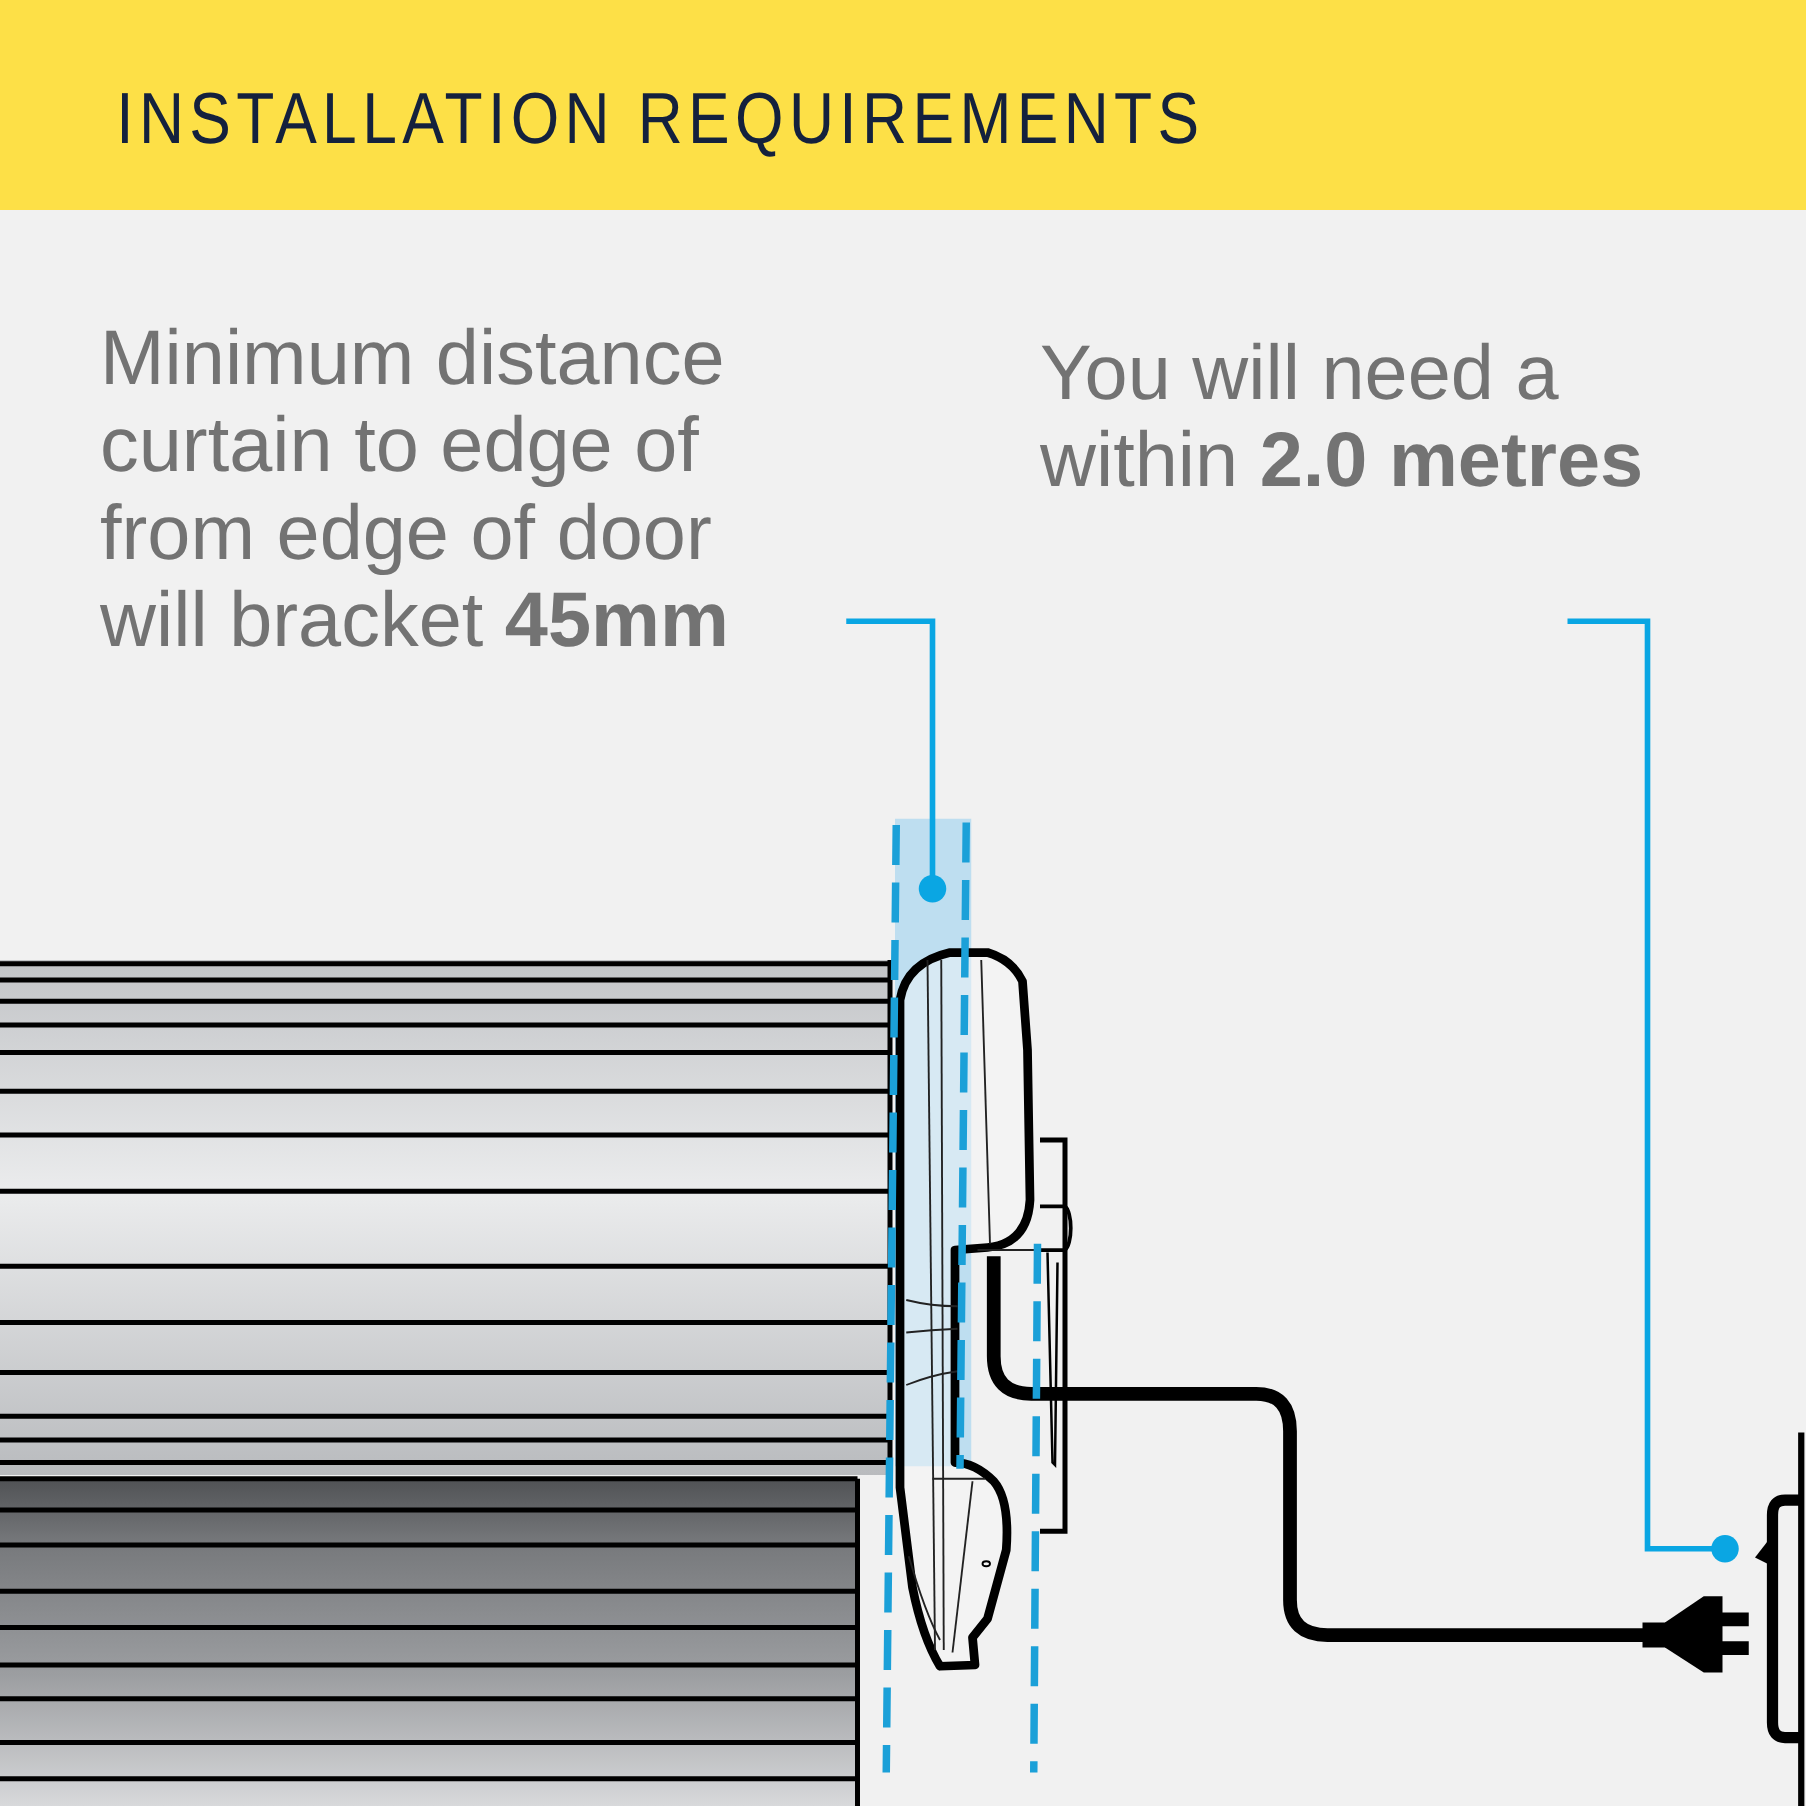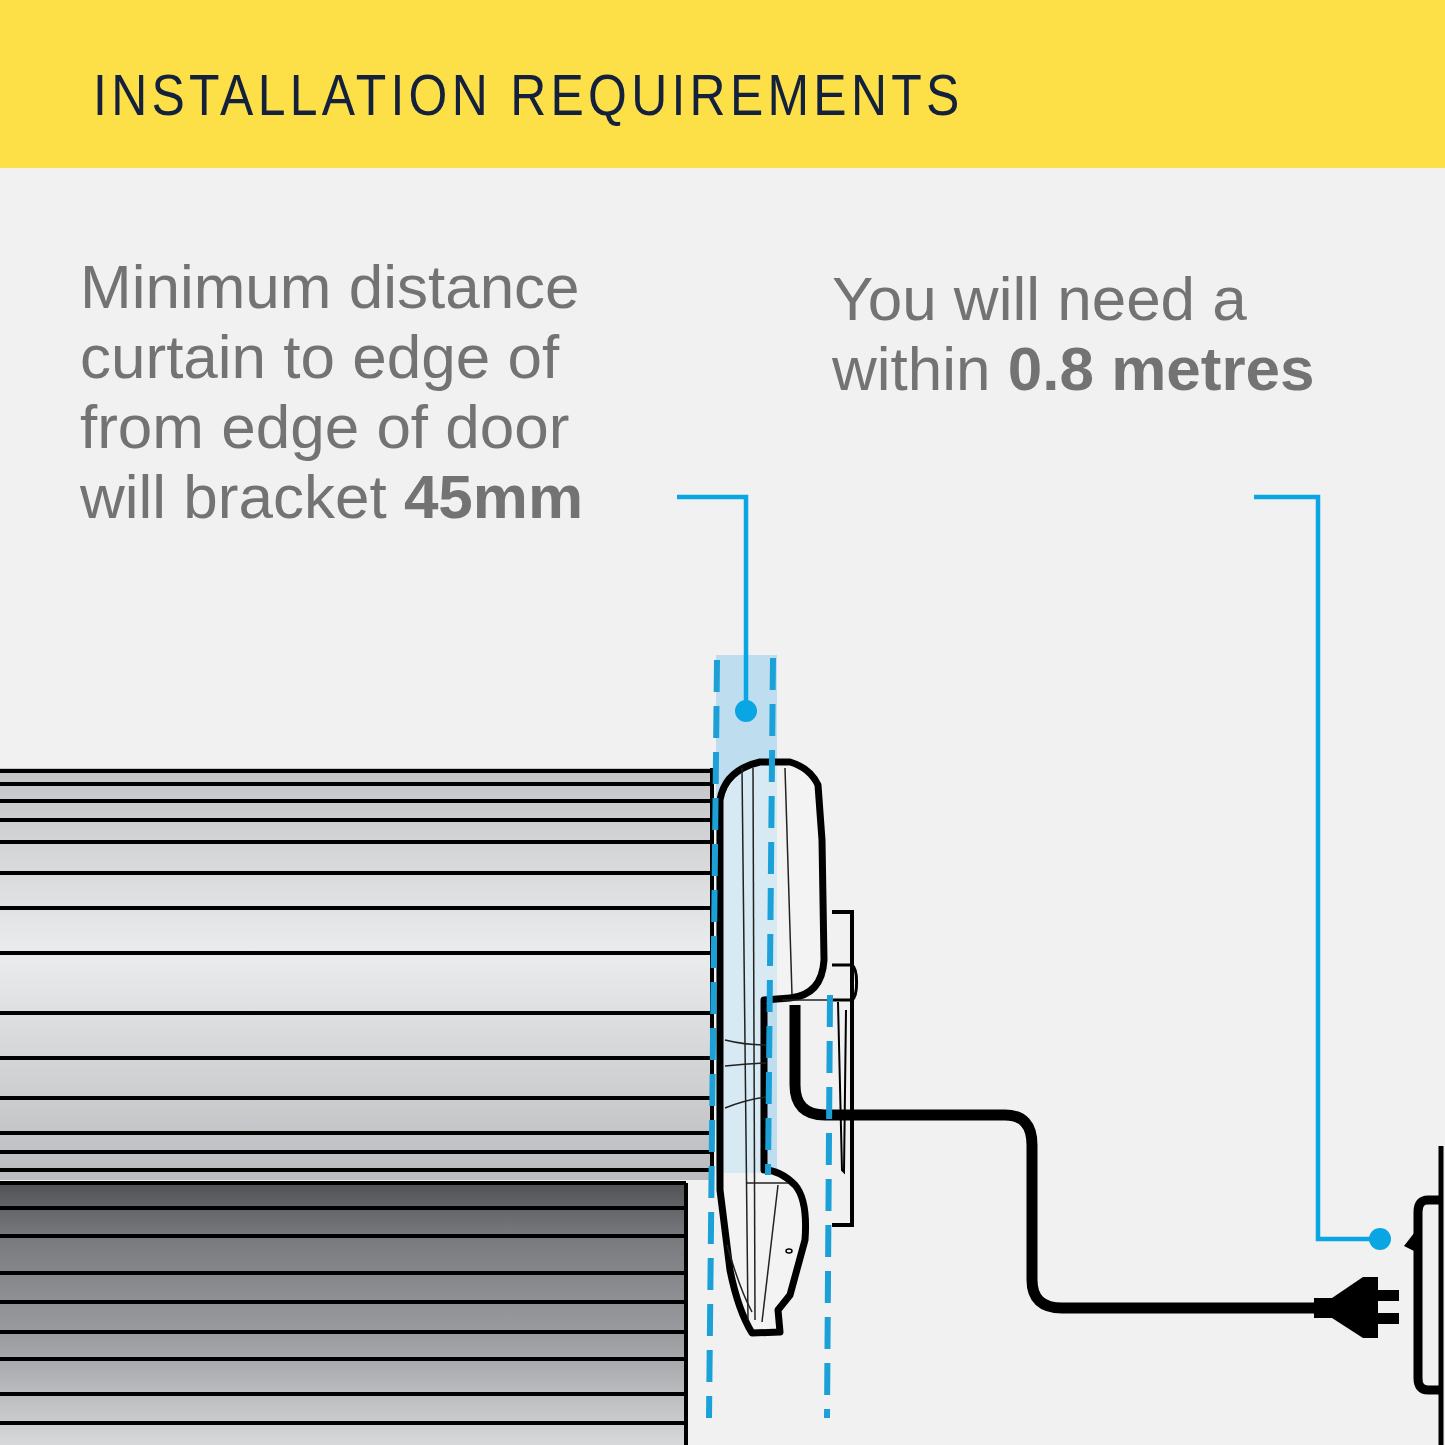--- a/index.html
+++ b/index.html
@@ -40,21 +40,21 @@
 
 <div class="callout callout-left">
   <span class="line">Minimum distance</span>
   <span class="line">curtain to edge of</span>
   <span class="line">from edge of door</span>
   <span class="line"><span>will bracket </span><b>45mm</b></span>
 </div>
 
 <div class="callout callout-right">
   <span class="line">You will need a</span>
-  <span class="line"><span>within </span><b>0.8 metres</b></span>
+  <span class="line"><span>within </span><b>2.0 metres</b></span>
 </div>
 
 <svg class="diagram" width="1445" height="1445" viewBox="0 0 1445 1445">
   <defs>
     <linearGradient id="doorTop" x1="0" y1="0" x2="0" y2="1">
       <stop offset="0" stop-color="#c2c4c7"></stop>
       <stop offset="0.45" stop-color="#ebeced"></stop>
       <stop offset="1" stop-color="#b9bbbe"></stop>
     </linearGradient>
     <linearGradient id="doorBottom" x1="0" y1="0" x2="0" y2="1">

